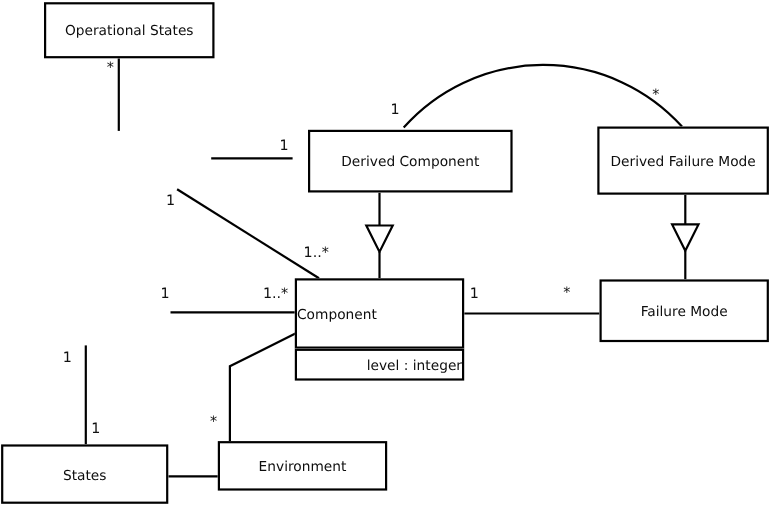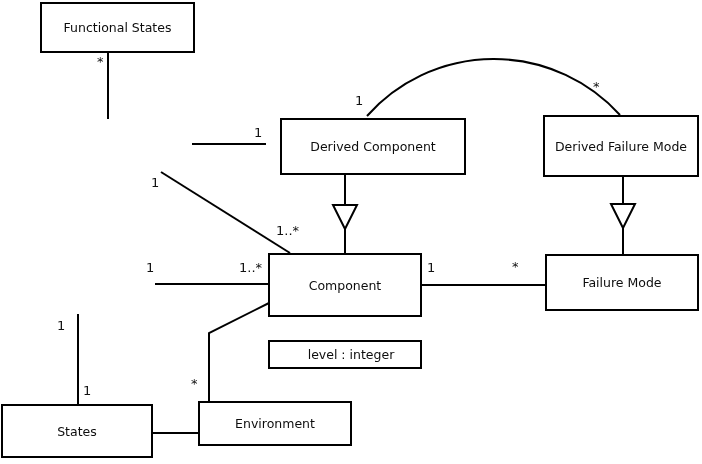--- a/index.html
+++ b/index.html
@@ -11,22 +11,22 @@
   .uml-class{
     position:absolute;box-sizing:border-box;border:2px solid #000;background:#fff;
     display:flex;align-items:center;justify-content:center;
     font-size:12.5px;text-align:center;white-space:nowrap;
   }
   .uml-class-group{position:absolute;}
   .compartment{
     box-sizing:border-box;border:2px solid #000;background:#fff;
     display:flex;align-items:center;font-size:12.5px;white-space:nowrap;
   }
-  .name-compartment{justify-content:center;}
-  .attr-compartment{justify-content:center;padding-left:12px;margin-top:23px;}
+  .name-compartment{}
+  .attr-compartment{justify-content:flex-end;padding-left:12px;}
   .mult{position:absolute;font-size:13px;color:#111;line-height:1;}
 </style>
 </head>
 <body>
 
 <div class="canvas">
 
   <svg class="edges" width="702" height="464" viewBox="0 0 702 464" fill="none" stroke="#000" stroke-width="2">
     <line x1="108" y1="53" x2="108" y2="119"></line>
     <line x1="192" y1="144" x2="266" y2="144"></line>
@@ -43,21 +43,21 @@
     <line x1="623" y1="228" x2="623" y2="254"></line>
 
     <line x1="155" y1="284" x2="268" y2="284"></line>
     <line x1="422" y1="285" x2="545" y2="285"></line>
     <line x1="78" y1="314" x2="78" y2="404"></line>
     <line x1="153" y1="433" x2="198" y2="433"></line>
     <polyline points="269,303 209,333 209,401"></polyline>
   </svg>
 
   <div class="uml-class" style="left:40px;top:2px;width:155px;height:51px">
-    <span>Functional States</span>
+    <span>Operational States</span>
   </div>
 
 
   <div class="uml-class" style="left:280px;top:118px;width:186px;height:57px">
     <span>Derived Component</span>
   </div>
 
   <div class="uml-class" style="left:543px;top:115px;width:156px;height:62px">
     <span>Derived Failure Mode</span>
   </div>

